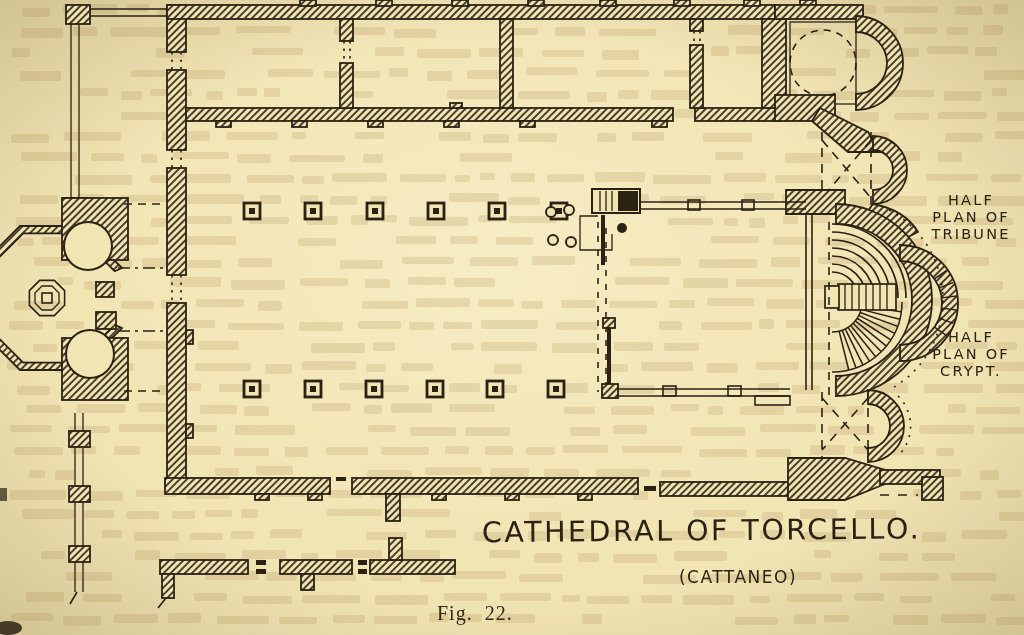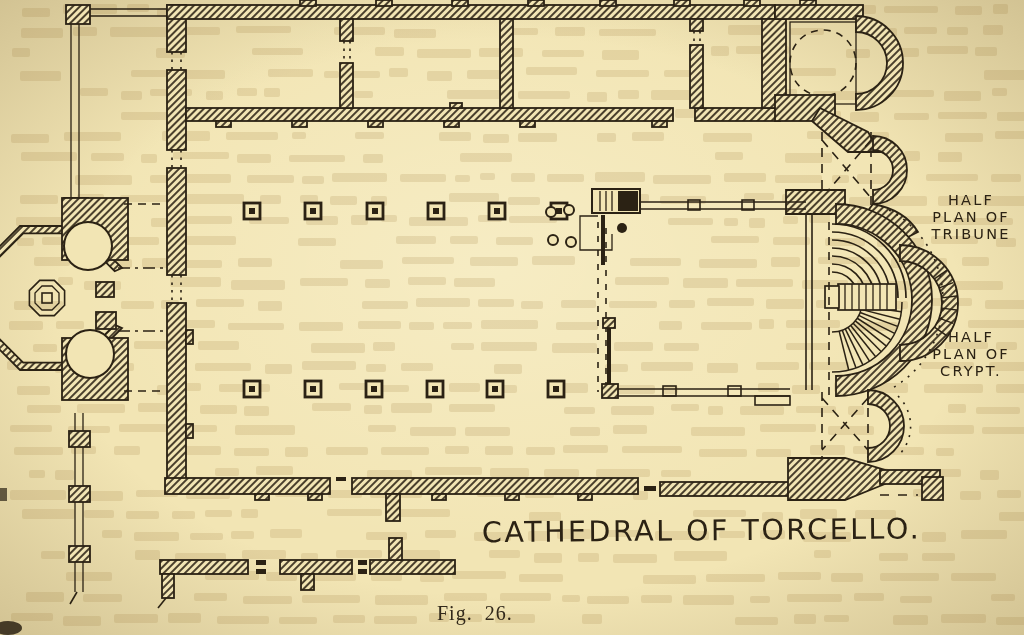--- a/index.html
+++ b/index.html
@@ -777,14 +777,15 @@
     <div>HALF</div>
     <div>PLAN OF</div>
     <div>TRIBUNE</div>
   </div>
   <div class="lbl anno" style="left:912px;top:329px;">
     <div>HALF</div>
     <div>PLAN OF</div>
     <div>CRYPT.</div>
   </div>
   <div class="lbl title">CATHEDRAL OF TORCELLO.</div>
-  <div class="lbl caption">Fig. 26.</div>
+  <div class="lbl attrib">(CATTANEO)</div>
+  <div class="lbl caption">Fig. 22.</div>
 </div>
 
 </body></html>

